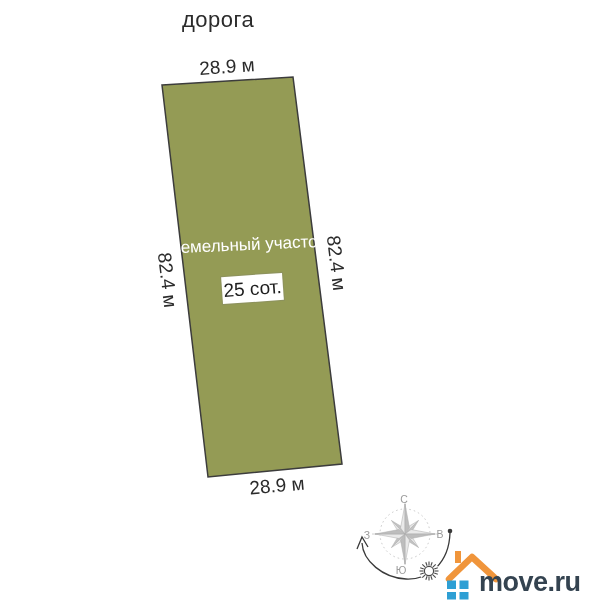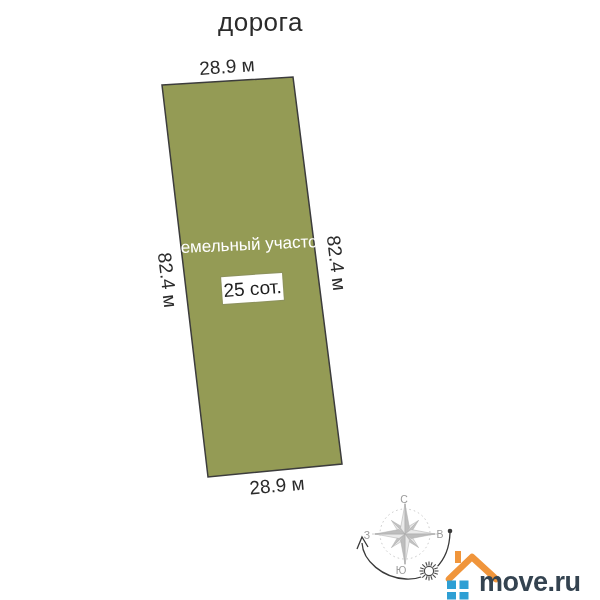--- a/index.html
+++ b/index.html
@@ -3,21 +3,21 @@
 <meta charset="utf-8">
 <style>
   html,body{margin:0;padding:0;}
   body{
     width:600px;height:600px;position:relative;overflow:hidden;
     background:#ffffff;
     font-family:"Liberation Sans","DejaVu Sans",sans-serif;
   }
   #scene{position:absolute;left:0;top:0;}
   .lbl{position:absolute;color:#2b2b2b;white-space:nowrap;}
-  #road-label{left:182px;top:7px;font-size:26px;letter-spacing:0.5px;margin-left:36px;}
+  #road-label{left:182px;top:7px;font-size:22px;letter-spacing:0.5px;}
   .dim{font-size:19px;width:74px;text-align:center;}
   #dim-top{left:190px;top:56px;transform:rotate(-4deg);}
   #dim-bottom{left:240px;top:475px;transform:rotate(-5deg);}
   #dim-left{left:130px;top:269px;transform:rotate(83deg);}
   #dim-right{left:299px;top:252px;transform:rotate(83deg);}
   #plot-label{
     left:173px;top:235px;width:152px;text-align:center;
     color:#ffffff;font-size:17px;transform:rotate(-2.5deg);
   }
   #area-box{

